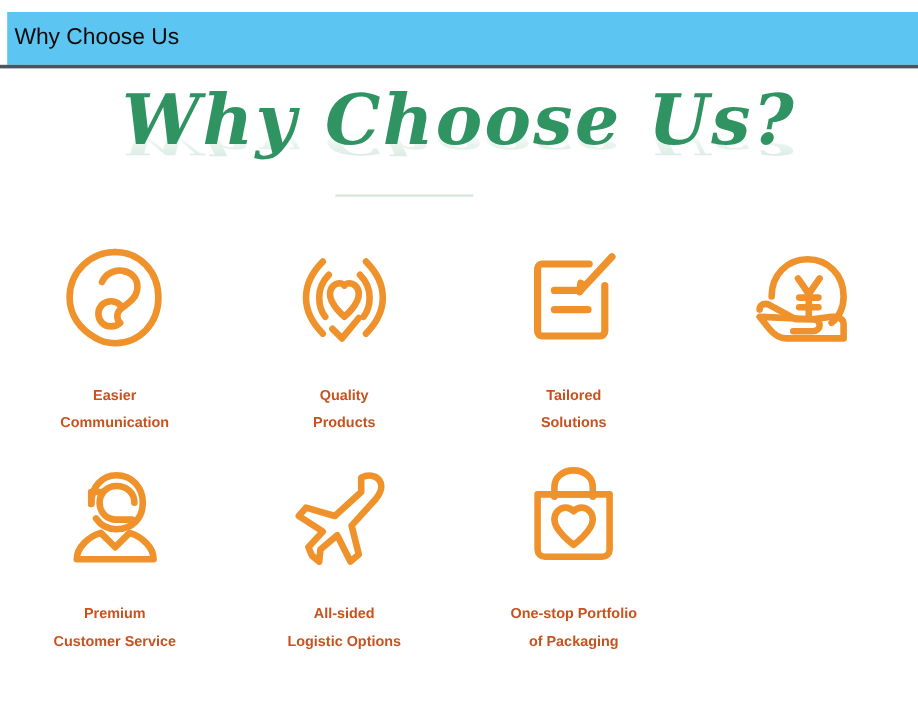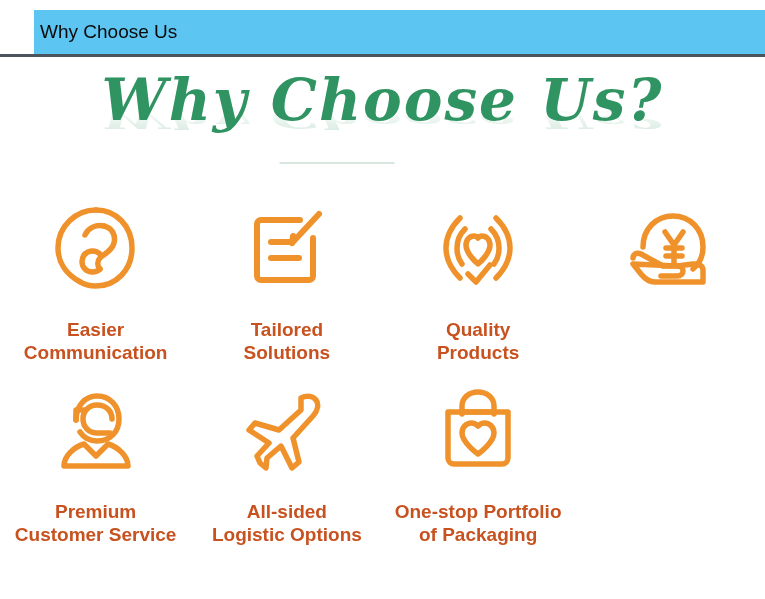--- a/index.html
+++ b/index.html
@@ -17,21 +17,20 @@
 
   
   .titlebar {
     position: absolute;
     left: 6px;
     top: 10px;
     right: 0;
     height: 44px;
     background: #5CC5F2;
     box-sizing: border-box;
-    margin-left: 28px;
   }
   .titlebar-text {
     position: absolute;
     left: 6px;
     top: 50%;
     transform: translateY(-50%);
     font-size: 19px;
     color: #0a0a0a;
     font-family: "Liberation Sans", sans-serif;
     white-space: nowrap;
@@ -124,21 +123,21 @@
     justify-content: center;
   }
   .cell-icon svg {
     display: block;
   }
   .cell-label {
     margin-top: 18px;
     text-align: center;
     font-family: "Liberation Sans", sans-serif;
     font-weight: bold;
-    font-size: 19px;
+    font-size: 12px;
     line-height: 23px;
     color: #C8521F;
     white-space: pre-line;
   }
 </style>
 </head>
 <body>
 
 <div class="titlebar">
   <div class="titlebar-text">Why Choose Us</div>
@@ -163,45 +162,45 @@
         <path d="M35 52 C39 48 46 48 50 52"></path>
         <path d="M54 24 C46 22 38 26 35 33"></path>
       </svg>
     </div>
     <div class="cell-label">Easier
 Communication</div>
   </div>
 
   <div class="cell">
     <div class="cell-icon">
+      <svg width="92" height="92" viewBox="0 0 92 92" fill="none" stroke="#F0922B" stroke-width="5.5" stroke-linecap="round" stroke-linejoin="round">
+        <path d="M28 16 C18 26 14 36 14 46 C14 56 18 66 28 76"></path>
+        <path d="M33 27 C27 33 25 39 25 46 C25 52 26 57 30 62"></path>
+        <path d="M64 16 C74 26 78 36 78 46 C78 56 74 66 64 76"></path>
+        <path d="M59 27 C65 33 67 39 67 46 C67 52 66 57 62 62"></path>
+        <path d="M46 62 C46 62 34 52 34 43 C34 37.5 38 34 42 34 C44.5 34 46 36 46 36 C46 36 47.5 34 50 34 C54 34 58 37.5 58 43 C58 52 46 62 46 62 Z"></path>
+        <path d="M36 72 L44 80 L58 63"></path>
+      </svg>
+    </div>
+    <div class="cell-label">Quality
+Products</div>
+  </div>
+
+  <div class="cell">
+    <div class="cell-icon">
       <svg width="92" height="92" viewBox="0 0 92 92" fill="none" stroke="#F0922B" stroke-width="6" stroke-linecap="round" stroke-linejoin="round">
         <path d="M59 18 H20 C17.8 18 16 19.8 16 22 V74 C16 76.2 17.8 78 20 78 H68 C70.2 78 72 76.2 72 74 V36"></path>
         <line x1="30" y1="40" x2="48" y2="40"></line>
         <line x1="30" y1="56" x2="58" y2="56"></line>
         <path d="M51 41 L78 12"></path>
         <path d="M51 41 L52 34"></path>
       </svg>
     </div>
     <div class="cell-label">Tailored
 Solutions</div>
-  </div>
-
-  <div class="cell">
-    <div class="cell-icon">
-      <svg width="92" height="92" viewBox="0 0 92 92" fill="none" stroke="#F0922B" stroke-width="5.5" stroke-linecap="round" stroke-linejoin="round">
-        <path d="M28 16 C18 26 14 36 14 46 C14 56 18 66 28 76"></path>
-        <path d="M33 27 C27 33 25 39 25 46 C25 52 26 57 30 62"></path>
-        <path d="M64 16 C74 26 78 36 78 46 C78 56 74 66 64 76"></path>
-        <path d="M59 27 C65 33 67 39 67 46 C67 52 66 57 62 62"></path>
-        <path d="M46 62 C46 62 34 52 34 43 C34 37.5 38 34 42 34 C44.5 34 46 36 46 36 C46 36 47.5 34 50 34 C54 34 58 37.5 58 43 C58 52 46 62 46 62 Z"></path>
-        <path d="M36 72 L44 80 L58 63"></path>
-      </svg>
-    </div>
-    <div class="cell-label">Quality
-Products</div>
   </div>
 
   <div class="cell">
     <div class="cell-icon">
       <svg width="92" height="92" viewBox="0 0 92 92" fill="none" stroke="#F0922B" stroke-width="5.5" stroke-linecap="round" stroke-linejoin="round">
         <path d="M20 45 C20 27 33 14 50 14 C67 14 80 27 80 45 C80 54 76 62 70 67"></path>
         <path d="M42 30 L51 43 L60 30"></path>
         <line x1="43" y1="46" x2="59" y2="46"></line>
         <line x1="43" y1="54" x2="59" y2="54"></line>
         <line x1="51" y1="43" x2="51" y2="62"></line>

